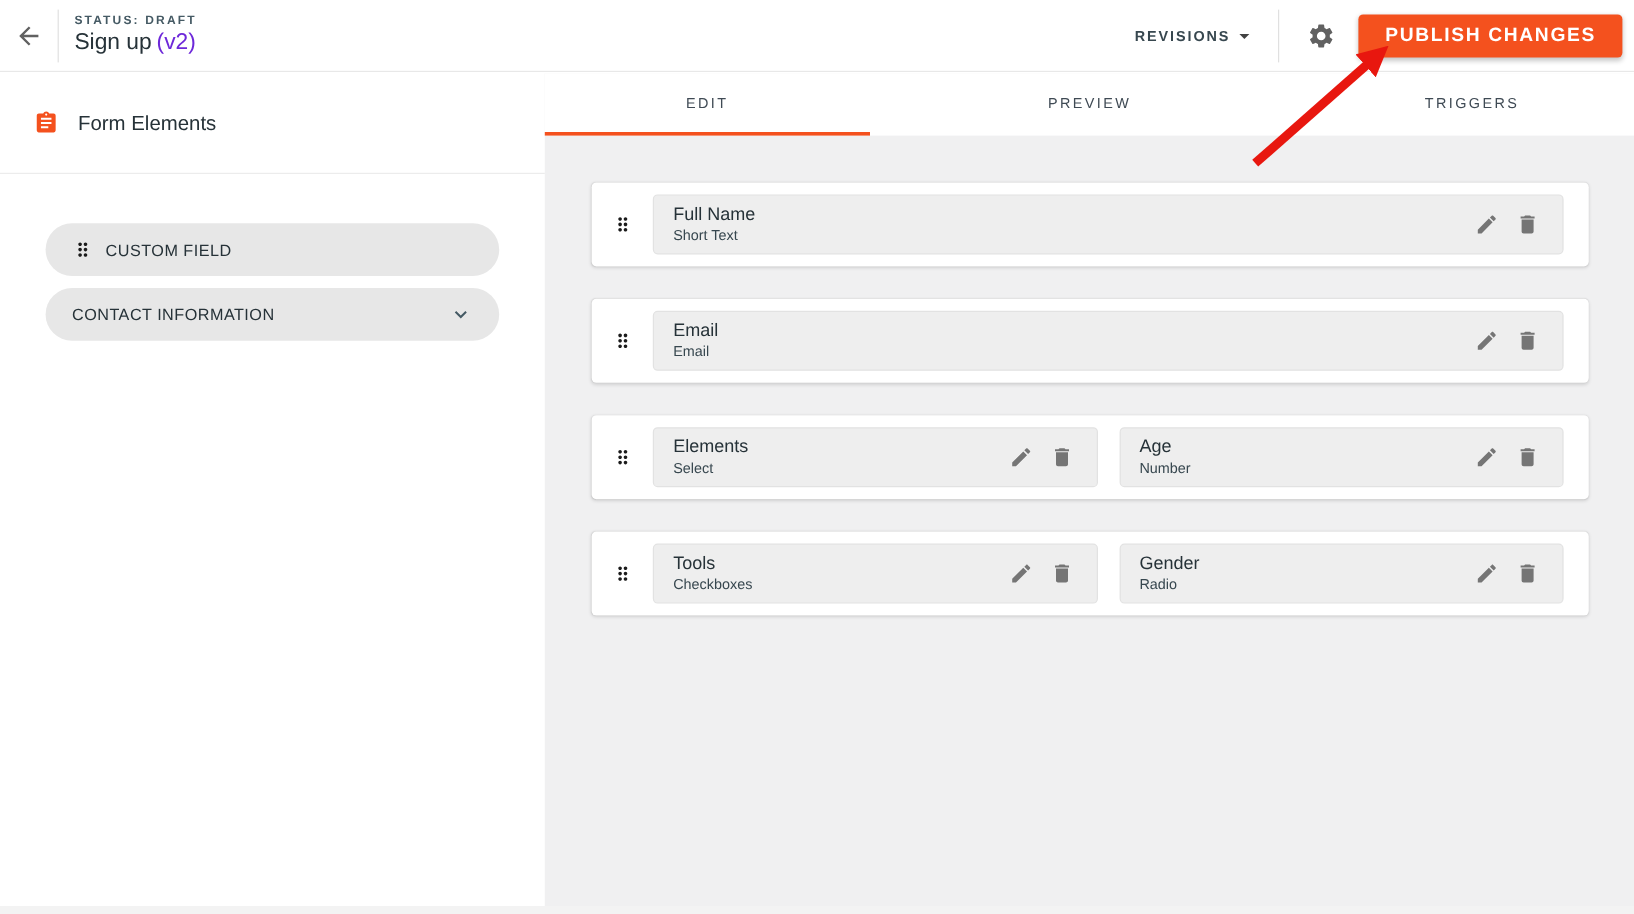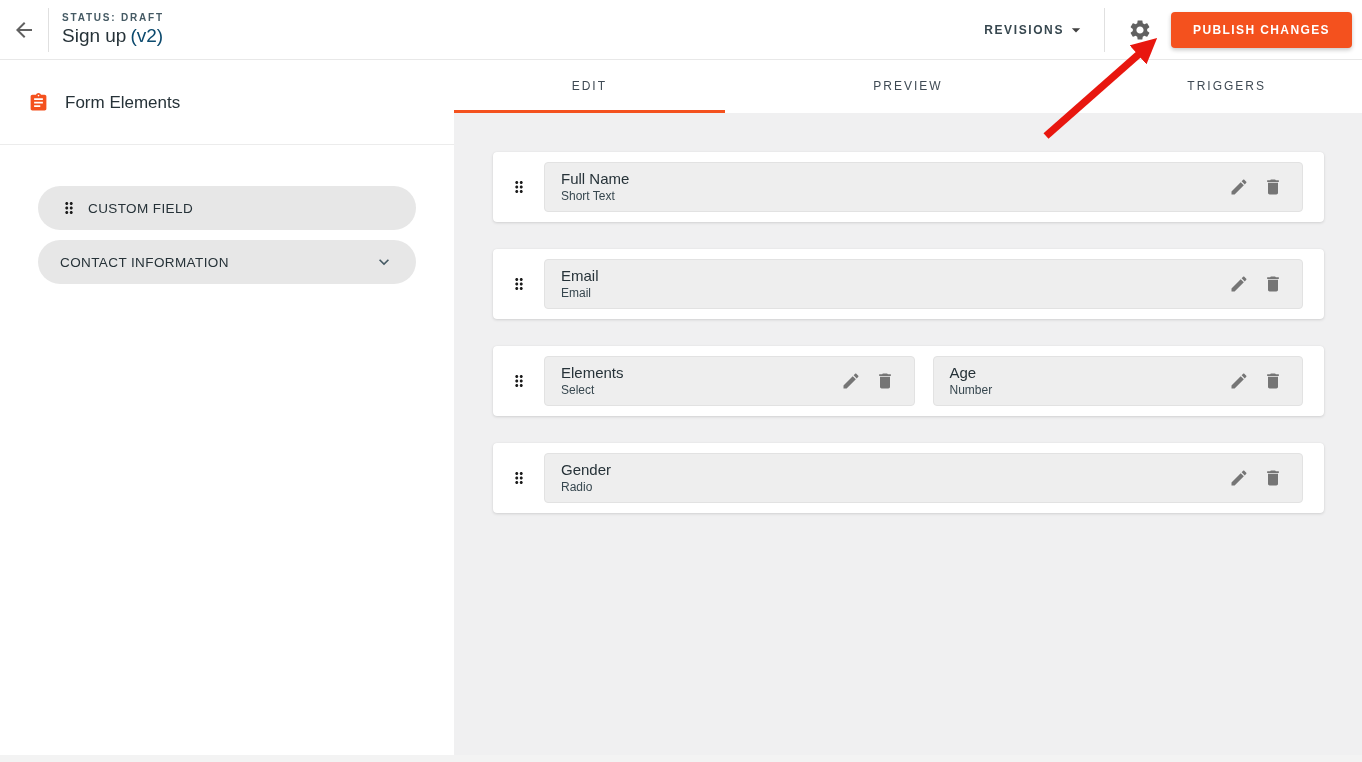--- a/index.html
+++ b/index.html
@@ -17,31 +17,31 @@
     background:#fff;border-bottom:1px solid #e8e8e8;
     display:flex;align-items:flex-end;box-sizing:border-box;z-index:5;
   }
   .h-left{display:flex;align-items:center;height:100%;}
   .icon-btn{display:flex;align-items:center;justify-content:center;cursor:pointer;}
   .back-btn{width:48px;height:100%;}
   .vdiv{width:1px;height:44px;background:#e0e0e0;}
   .title-block{margin-left:13px;display:flex;flex-direction:column;justify-content:center;}
   .status-label{font-size:10px;letter-spacing:1.8px;color:#455a64;font-weight:bold;}
   .title-line{font-size:19px;color:#263238;margin-top:2px;}
-  .title-version{color:#0c4a6e;margin-left:4px;}
+  .title-version{color:#6d28d9;margin-left:4px;}
   .h-spacer{flex:1;}
   .h-right{display:flex;align-items:center;height:100%;}
   .revisions{display:flex;align-items:center;cursor:pointer;color:#37474f;
     font-size:12px;letter-spacing:1.6px;font-weight:bold;margin-right:18px;}
   .revisions svg{margin-left:2px;}
   .gear-btn{width:42px;height:100%;margin-left:14px;}
   .publish-btn{
     margin-left:10px;margin-right:10px;height:36px;padding:0 22px;
     background:#f4511e;color:#fff;border:none;border-radius:4px;
-    font-family:inherit;font-size:12px;letter-spacing:1.4px;font-weight:bold;
+    font-family:inherit;font-size:16px;letter-spacing:1.4px;font-weight:bold;
     cursor:pointer;box-shadow:0 2px 4px rgba(0,0,0,.22);
   }
 
   
   .sidebar{
     position:absolute;top:61px;left:0;width:454px;bottom:0;background:#fff;
     box-sizing:border-box;
   }
   .sb-header{
     height:84px;border-bottom:1px solid #ececec;display:flex;align-items:center;
@@ -283,20 +283,40 @@
       </div>
     </div>
 
     <div class="card">
       <span class="drag-col">
         <svg width="18" height="18" viewBox="0 0 24 24" fill="#1b1b1b">
             <path d="M11 18c0 1.1-.9 2-2 2s-2-.9-2-2 .9-2 2-2 2 .9 2 2zm-2-8c-1.1 0-2 .9-2 2s.9 2 2 2 2-.9 2-2-.9-2-2-2zm0-6c-1.1 0-2 .9-2 2s.9 2 2 2 2-.9 2-2-.9-2-2-2zm6 4c1.1 0 2-.9 2-2s-.9-2-2-2-2 .9-2 2 .9 2 2 2zm0 2c-1.1 0-2 .9-2 2s.9 2 2 2 2-.9 2-2-.9-2-2-2zm0 6c-1.1 0-2 .9-2 2s.9 2 2 2 2-.9 2-2-.9-2-2-2z"></path>
           </svg>
       </span>
       <div class="panels">
+        <div class="panel">
+          <div class="ftext">
+            <div class="fname">Tools</div>
+            <div class="ftype">Checkboxes</div>
+          </div>
+          <span class="p-ico">
+              <span>
+                <svg width="20" height="20" viewBox="0 0 24 24" fill="#757575">
+                  <path d="M3 17.25V21h3.75L17.81 9.94l-3.75-3.75L3 17.25zM20.71 7.04c.39-.39.39-1.02 0-1.41l-2.34-2.34c-.39-.39-1.02-.39-1.41 0l-1.83 1.83 3.75 3.75 1.83-1.83z"></path>
+                </svg>
+              </span>
+            </span>
+          <span class="p-ico">
+              <span>
+                <svg width="20" height="20" viewBox="0 0 24 24" fill="#757575">
+                  <path d="M6 19c0 1.1.9 2 2 2h8c1.1 0 2-.9 2-2V7H6v12zM19 4h-3.5l-1-1h-5l-1 1H5v2h14V4z"></path>
+                </svg>
+              </span>
+            </span>
+        </div>
         <div class="panel">
           <div class="ftext">
             <div class="fname">Gender</div>
             <div class="ftype">Radio</div>
           </div>
           <span class="p-ico">
               <span>
                 <svg width="20" height="20" viewBox="0 0 24 24" fill="#757575">
                   <path d="M3 17.25V21h3.75L17.81 9.94l-3.75-3.75L3 17.25zM20.71 7.04c.39-.39.39-1.02 0-1.41l-2.34-2.34c-.39-.39-1.02-.39-1.41 0l-1.83 1.83 3.75 3.75 1.83-1.83z"></path>
                 </svg>

